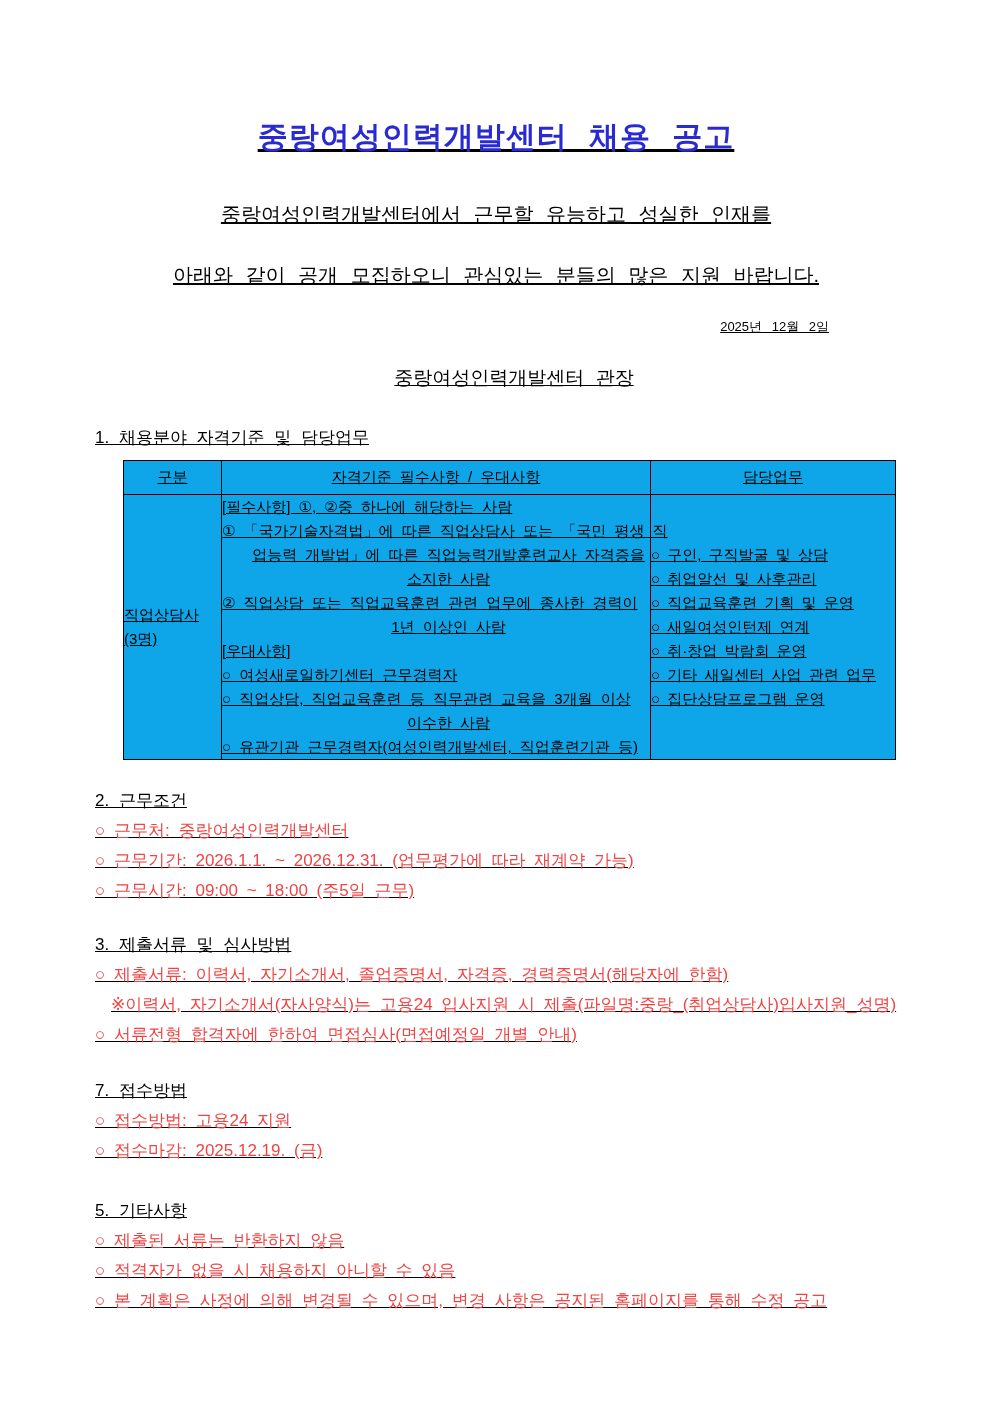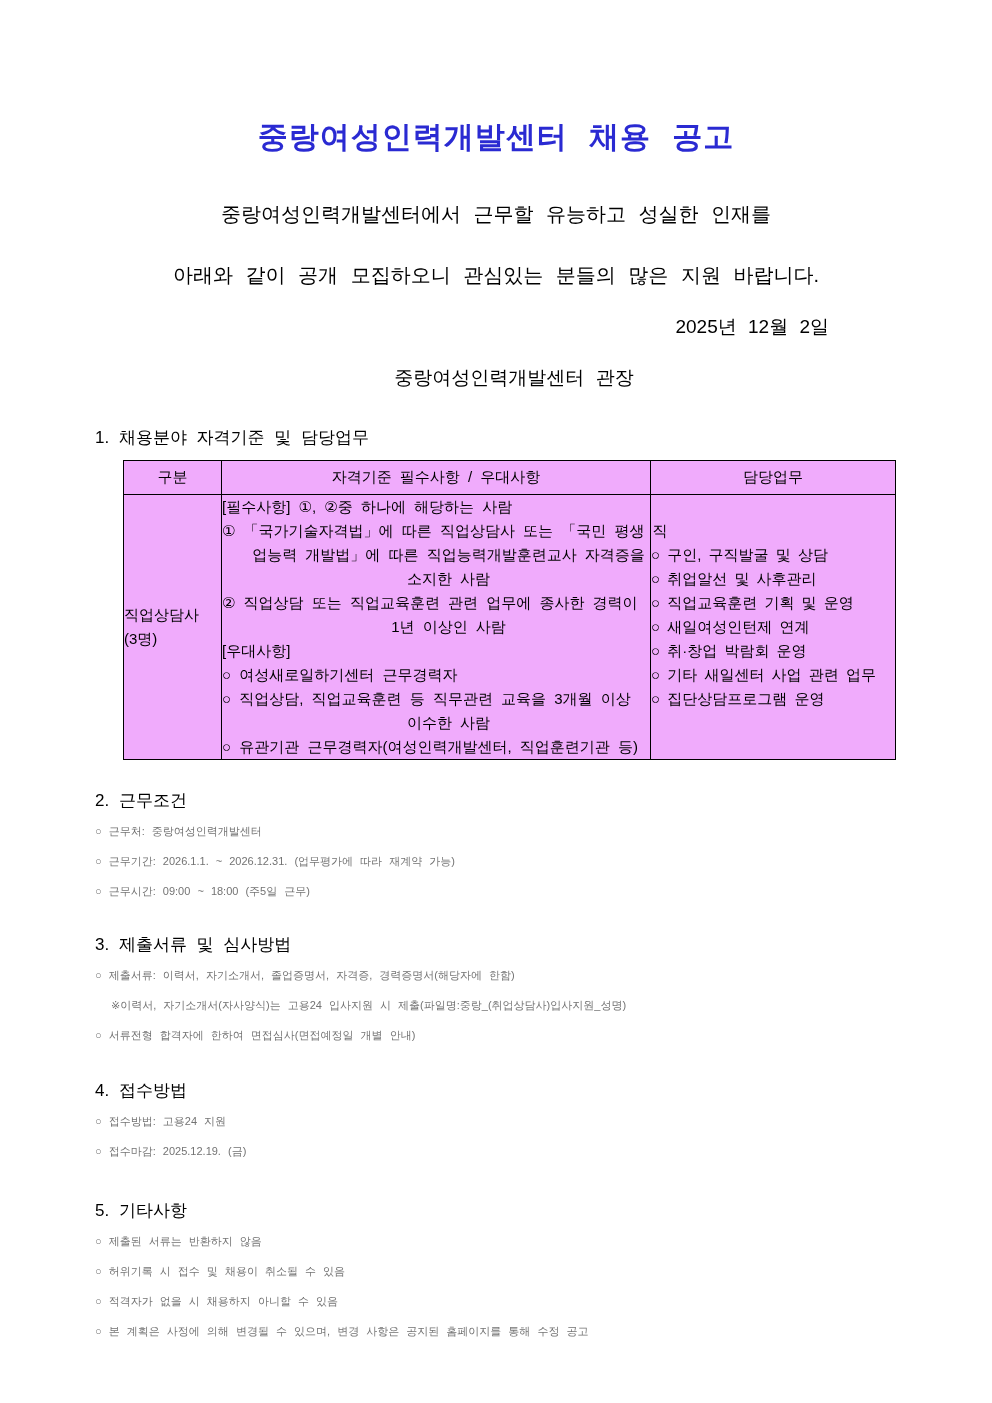--- a/index.html
+++ b/index.html
@@ -8,20 +8,21 @@
     background: #ffffff;
   }
   .page {
     position: relative;
     width: 992px;
     height: 1403px;
     background: #ffffff;
     overflow: hidden;
     font-family: "Liberation Sans", "DejaVu Sans", sans-serif;
     color: #000000;
+    text-decoration: underline;
   }
   .doc-title {
     margin: 118px 0 0 0;
     text-align: center;
     font-size: 30px;
     line-height: 38px;
     font-weight: bold;
     color: #2a2ad2;
     word-spacing: 12px;
     letter-spacing: 1px;
@@ -33,21 +34,21 @@
     font-size: 20px;
     line-height: 45px;
     word-spacing: 7px;
     white-space: nowrap;
   }
   .intro-first { margin-top: 36px; }
   .date-line {
     margin: -4px 0 0 0;
     text-align: right;
     padding-right: 163px;
-    font-size: 19px;
+    font-size: 13px;
     line-height: 34px;
     word-spacing: 6px;
     white-space: nowrap;
   }
   .signer-line {
     margin: 17px;
     text-align: center;
     padding-left: 36px;
     font-size: 19px;
     line-height: 34px;
@@ -63,39 +64,39 @@
     line-height: 30px;
     word-spacing: 5px;
     white-space: nowrap;
   }
   .sec-heading.first { margin-top: 28px; }
   .sec2 .sec-heading { margin-top: 26px; }
   .sec3 .sec-heading { margin-top: 24px; }
   .sec4 .sec-heading { margin-top: 26px; }
   .sec5 .sec-heading { margin-top: 30px; }
   .line {
-    font-size: 11px;
+    font-size: 17px;
     line-height: 30px;
     word-spacing: 4px;
     white-space: nowrap;
-    color: #737373;
+    color: #ef4444;
   }
   .line.note { padding-left: 16px; }
 
   table.recruit {
     border-collapse: collapse;
     margin: 7px 0 0 28px;
     table-layout: fixed;
     width: 769px;
     font-size: 15px;
   }
   table.recruit th, table.recruit td {
     border: 1.5px solid #000000;
     padding: 0;
-    background: #f0abfc;
+    background: #0ea5e9;
   }
   th.col-gubun  { width: 97px; }
   th.col-qual   { width: 428px; }
   th.col-duty   { width: 244px; }
   table.recruit thead th {
     height: 33px;
     font-weight: normal;
     text-align: center;
     vertical-align: middle;
     word-spacing: 4px;
@@ -194,27 +195,26 @@
     </div>
 
     <div class="section sec3">
       <div class="sec-heading">3. 제출서류 및 심사방법</div>
       <div class="line">○ 제출서류: 이력서, 자기소개서, 졸업증명서, 자격증, 경력증명서(해당자에 한함)</div>
       <div class="line note">※이력서, 자기소개서(자사양식)는 고용24 입사지원 시 제출(파일명:중랑_(취업상담사)입사지원_성명)</div>
       <div class="line">○ 서류전형 합격자에 한하여 면접심사(면접예정일 개별 안내)</div>
     </div>
 
     <div class="section sec4">
-      <div class="sec-heading">4. 접수방법</div>
+      <div class="sec-heading">7. 접수방법</div>
       <div class="line">○ 접수방법: 고용24 지원</div>
       <div class="line">○ 접수마감: 2025.12.19. (금)</div>
     </div>
 
     <div class="section sec5">
       <div class="sec-heading">5. 기타사항</div>
       <div class="line">○ 제출된 서류는 반환하지 않음</div>
-      <div class="line">○ 허위기록 시 접수 및 채용이 취소될 수 있음</div>
       <div class="line">○ 적격자가 없을 시 채용하지 아니할 수 있음</div>
       <div class="line">○ 본 계획은 사정에 의해 변경될 수 있으며, 변경 사항은 공지된 홈페이지를 통해 수정 공고</div>
     </div>
 
   </div>
 </div>
 
 </body></html>

